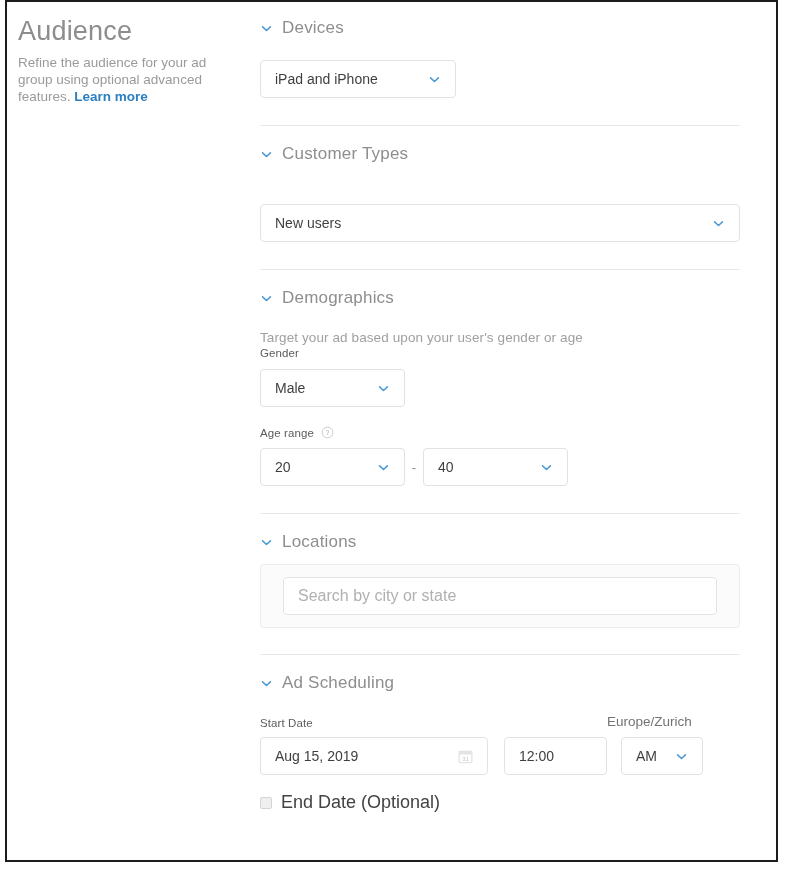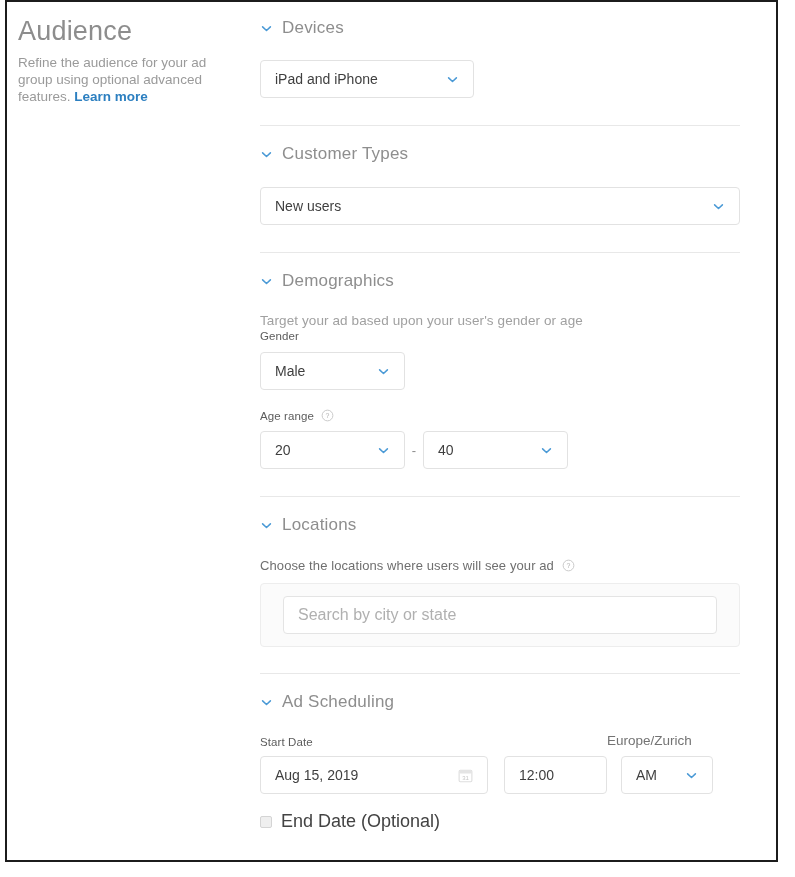--- a/index.html
+++ b/index.html
@@ -105,21 +105,21 @@
     font-size: 14px;
     color: #3f3f3f;
     padding: 0 14px;
     cursor: pointer;
   }
   .field .val { flex: 1; white-space: nowrap; overflow: hidden; }
   .field .caret {
     width: 13px; height: 13px; flex: 0 0 13px;
   }
 
-  .sel-devices { width: 214px; margin-left: 7px; }
+  .sel-devices { width: 196px; margin-left: 7px; }
   .sel-customer { width: 480px; margin-left: 7px; }
   .sel-gender   { width: 145px; margin-left: 7px; }
   .sel-age      { width: 145px; }
 
   .label-small {
     font-size: 11.5px;
     color: #5c5c5c;
     letter-spacing: .1px;
   }
   .desc-text {
@@ -166,21 +166,21 @@
   }
 
   
   .sched-row {
     display: flex;
     align-items: flex-end;
     margin-left: 7px;
   }
   .date-field { width: 228px; }
   .time-field { width: 103px; margin-left: 16px; justify-content: flex-start; }
-  .ampm-field { width: 92px; margin-left: 14px; }
+  .ampm-field { width: 82px; margin-left: 14px; }
   .cal-icon { width: 15px; height: 15px; flex: 0 0 15px; }
   .tz-label {
     font-size: 13.5px;
     color: #737373;
     margin-left: 14px;
   }
   .end-row {
     display: flex;
     align-items: center;
     gap: 9px;
@@ -233,21 +233,21 @@
       <div class="divider" style="margin-top:27px;"></div>
 
       <div class="section" style="margin-top:16px;">
         <div class="sec-head">
           <svg class="chev" viewBox="0 0 16 16">
             <path d="M3.2 6 L8 10.4 L12.8 6" fill="none" stroke="#4b9ad6" stroke-width="1.9" stroke-linecap="round" stroke-linejoin="round"></path>
           </svg>
           <span class="sec-title">Customer Types</span>
         </div>
       </div>
-      <div class="field sel-customer" style="margin-top:21px;">
+      <div class="field sel-customer" style="margin-top:38px;">
         <span class="val">New users</span>
         <svg class="caret" viewBox="0 0 16 16">
           <path d="M3.2 6 L8 10.4 L12.8 6" fill="none" stroke="#4b9ad6" stroke-width="1.9" stroke-linecap="round" stroke-linejoin="round"></path>
         </svg>
       </div>
       <div class="divider" style="margin-top:27px;"></div>
 
       <div class="section" style="margin-top:16px;">
         <div class="sec-head">
           <svg class="chev" viewBox="0 0 16 16">
@@ -290,27 +290,20 @@
       <div class="divider" style="margin-top:27px;"></div>
 
       <div class="section" style="margin-top:16px;">
         <div class="sec-head">
           <svg class="chev" viewBox="0 0 16 16">
             <path d="M3.2 6 L8 10.4 L12.8 6" fill="none" stroke="#4b9ad6" stroke-width="1.9" stroke-linecap="round" stroke-linejoin="round"></path>
           </svg>
           <span class="sec-title">Locations</span>
         </div>
       </div>
-      <div style="margin-left:7px;margin-top:21px;display:flex;align-items:center;gap:8px;">
-        <span class="desc-text" style="font-size:13px;color:#6f6f6f;">Choose the locations where users will see your ad</span>
-        <svg class="help-icon" viewBox="0 0 16 16">
-          <circle cx="8" cy="8" r="6.6" fill="none" stroke="#c3c3c3" stroke-width="1.1"></circle>
-          <text x="8" y="11.3" font-size="8.6" fill="#b0b0b0" text-anchor="middle" font-family="Liberation Sans, sans-serif">?</text>
-        </svg>
-      </div>
       <div class="loc-box" style="margin-top:10px;">
         <div class="loc-input">
           <span>Search by city or state</span>
         </div>
       </div>
       <div class="divider" style="margin-top:26px;"></div>
 
       <div class="section" style="margin-top:16px;">
         <div class="sec-head">
           <svg class="chev" viewBox="0 0 16 16">

